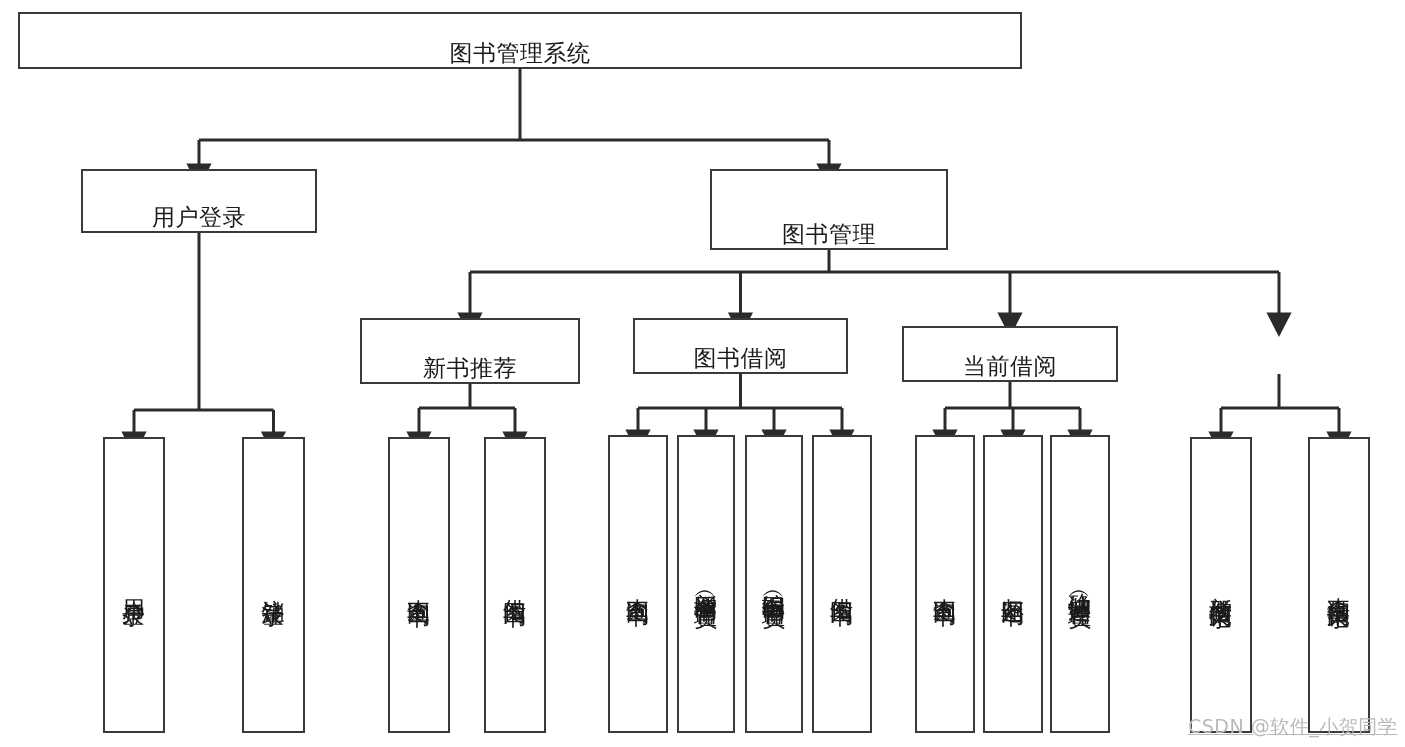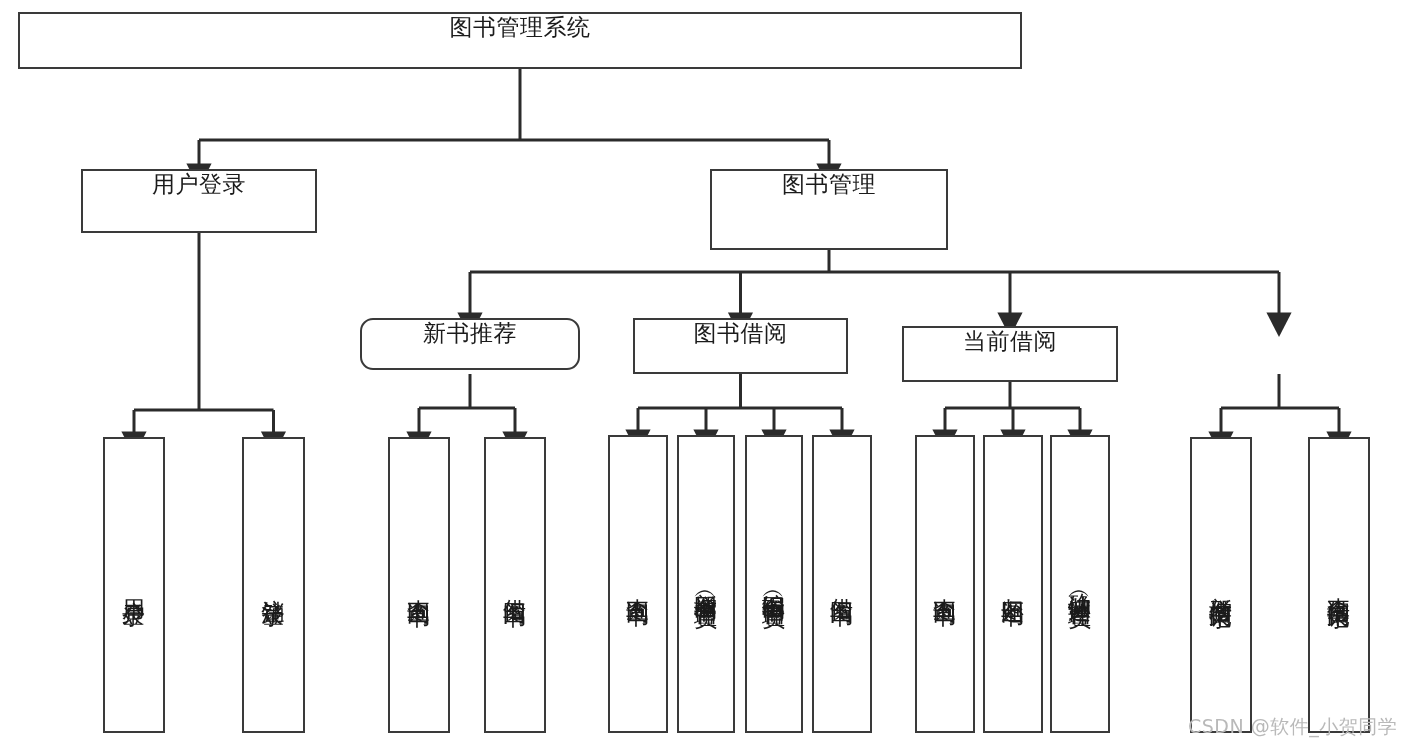--- a/index.html
+++ b/index.html
@@ -24,21 +24,21 @@
     top: 0;
     width: 1405px;
     height: 747px;
   }
   .node {
     position: absolute;
     box-sizing: border-box;
     border: 2.5px solid #3a3a3a;
     background: #ffffff;
     display: flex;
-    align-items: flex-start;
+    align-items: flex-end;
     justify-content: center;
     color: #1b1b1b;
     z-index: 2;
   }
   .node-label {
     display: block;
     text-align: center;
     line-height: 1.18;
     letter-spacing: 0.5px;
   }
@@ -58,20 +58,21 @@
     max-height: 276px;
     white-space: normal;
   }
   .watermark {
     position: absolute;
     font-size: 19px;
     color: #b9b9b9;
     white-space: nowrap;
     z-index: 5;
     letter-spacing: 0.5px;
+    text-decoration: underline;
   }
 </style>
 </head>
 <body>
 
 <div id="diagram-root">
   <svg id="edge-layer" viewBox="0 0 1405 747" xmlns="http://www.w3.org/2000/svg">
     <defs>
       <marker id="arrowhead" markerWidth="9" markerHeight="9" refX="1.2" refY="4.2" orient="auto" markerUnits="strokeWidth">
         <path d="M0,0 L0,8.4 L8.2,4.2 z" fill="#2b2b2b"></path>
@@ -117,21 +118,21 @@
   <div class="watermark" style="left: 1188px; top: 714px;">CSDN @软件_小贺同学</div>
 <div class="node horizontal" style="left: 18px; top: 12px; width: 1004px; height: 57px;">
       <span class="node-label">图书管理系统</span>
     </div>
     <div class="node horizontal" style="left: 81px; top: 169px; width: 236px; height: 64px;">
       <span class="node-label">用户登录</span>
     </div>
     <div class="node horizontal" style="left: 710px; top: 169px; width: 238px; height: 81px;">
       <span class="node-label">图书管理</span>
     </div>
-    <div class="node horizontal" style="left: 360px; top: 318px; width: 220px; height: 52px; border-radius: 13px;">
+    <div class="node horizontal" style="left: 360px; top: 318px; width: 220px; height: 66px;">
       <span class="node-label">新书推荐</span>
     </div>
     <div class="node horizontal" style="left: 633px; top: 318px; width: 215px; height: 56px;">
       <span class="node-label">图书借阅</span>
     </div>
     <div class="node horizontal" style="left: 902px; top: 326px; width: 216px; height: 56px;">
       <span class="node-label">当前借阅</span>
     </div>
     <div class="node vertical" style="left: 103px; top: 437px; width: 62px; height: 296px;">
       <span class="node-label">用户登录</span>

